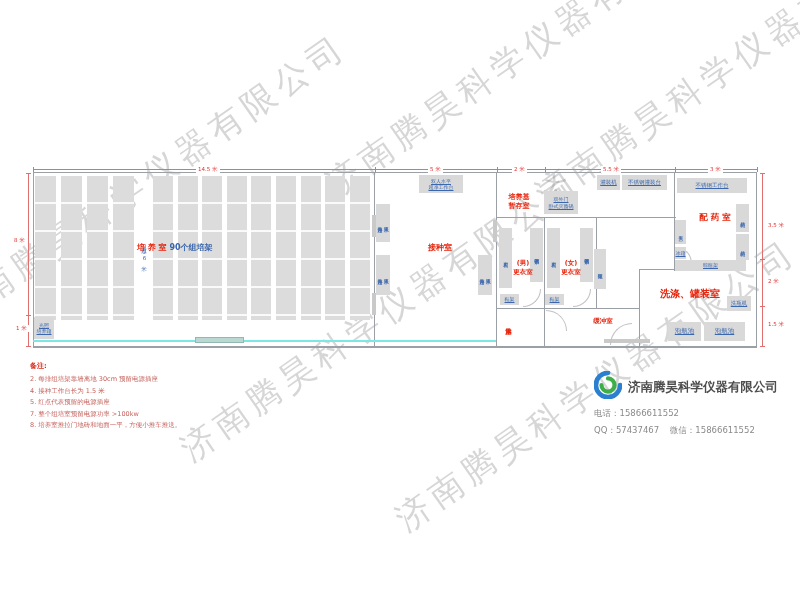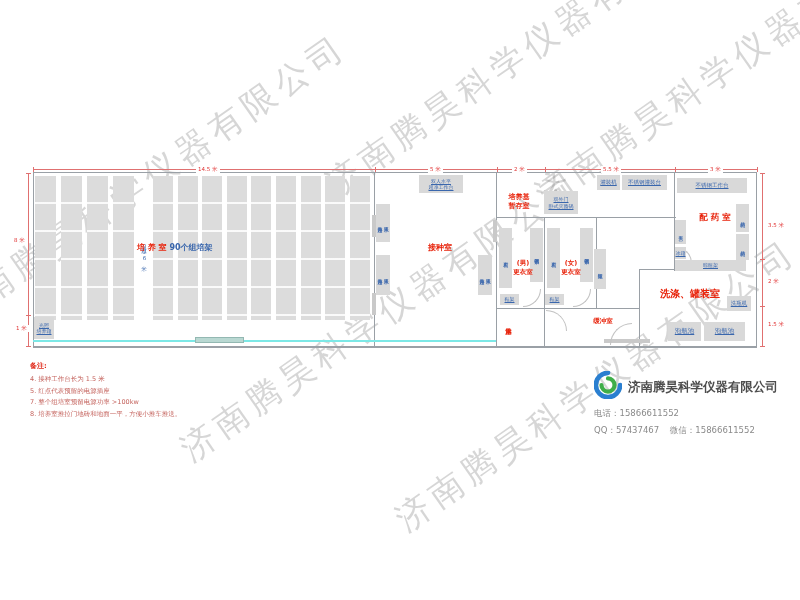--- a/index.html
+++ b/index.html
@@ -202,20 +202,21 @@
     </div>
 
   <div class="culture-lab">
     <span class="r">培 养 室</span>
     <span class="b">90个组培架</span>
   </div>
 
   <div class="notes">
     <div class="notes-title">备注:</div>
     <div id="notes-list">
+        <div class="note-item">2.  每排组培架靠墙离地 30cm 预留电源插座</div>
         <div class="note-item">4.  接种工作台长为 1.5 米</div>
         <div class="note-item">5.  红点代表预留的电源插座</div>
         <div class="note-item">7.  整个组培室预留电源功率 &gt;100kw</div>
         <div class="note-item">8.  培养室推拉门地砖和地面一平，方便小推车推送。</div>
       </div>
   </div>
 
   <div class="company">
     <div class="company-head">
       <span>

